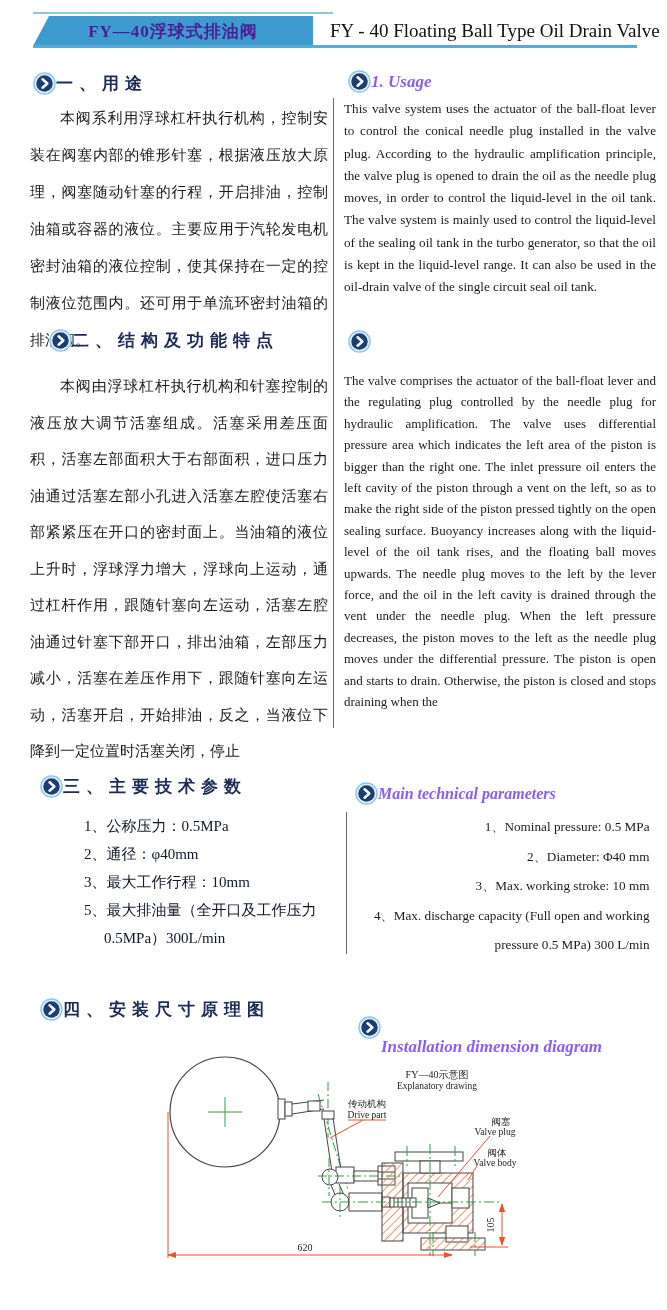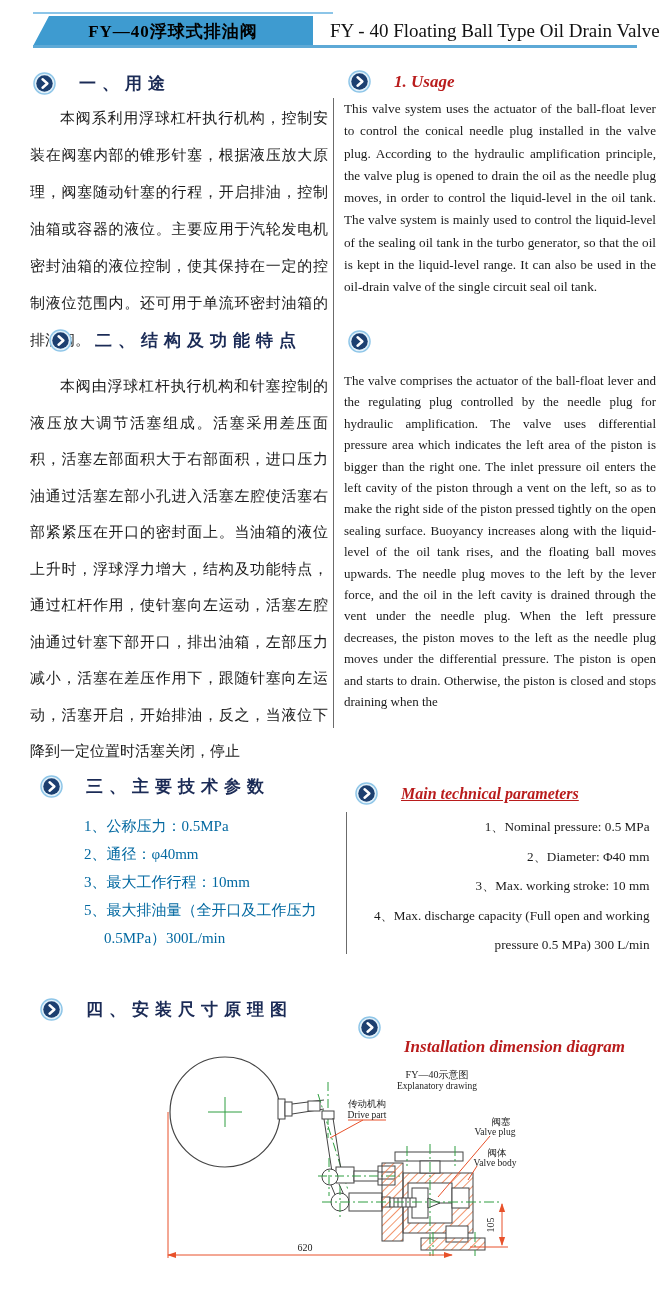--- a/index.html
+++ b/index.html
@@ -5,37 +5,37 @@
   * { margin:0; padding:0; box-sizing:border-box; }
   html,body { background:#ffffff; }
   body { font-family:"Liberation Serif", serif; }
   .page { position:relative; width:667px; height:1310px; background:#fff; overflow:hidden; }
 
   
   .top-rule { position:absolute; left:33px; top:12px; width:300px; height:2px; background:#8cc5e8; }
   .banner { position:absolute; left:33px; top:16px; width:280px; height:30px; background:#3e9bd0;
             clip-path:polygon(16px 0, 100% 0, 100% 100%, 0 100%);
             display:flex; align-items:center; justify-content:center;
-            font-weight:bold; font-size:17px; color:#000000; letter-spacing:1px; }
+            font-weight:bold; font-size:17px; color:#4c1d95; letter-spacing:1px; }
   .header-underline { position:absolute; left:33px; top:45px; width:604px; height:3px; background:#5da9d6; }
   .title-en { position:absolute; left:330px; top:20px; font-size:19px; color:#111; }
 
   
-  .sec-head { position:absolute; display:flex; align-items:center; gap:23px; }
+  .sec-head { position:absolute; display:flex; align-items:center; gap:0; }
   .sec-icon { width:23px; height:23px; flex:0 0 23px; display:block; }
   .sec-icon svg { width:23px; height:23px; display:block; }
   .cn-head { font-weight:bold; font-size:17px; color:#1b2b56; letter-spacing:6px; white-space:nowrap; }
-  .en-head { font-weight:bold; font-style:italic; color:#b91c1c; white-space:nowrap; }
+  .en-head { font-weight:bold; font-style:italic; color:#8b5cf6; white-space:nowrap; }
 
   .cn-body { position:absolute; font-size:15px; color:#1a1a1a; text-align:justify; text-indent:2em; }
   .en-body { position:absolute; color:#1a1a1a; text-align:justify; }
 
   .vdivider { position:absolute; width:1px; background:#6b6b6b; }
 
-  .param-list { position:absolute; font-size:15px; color:#0369a1; }
+  .param-list { position:absolute; font-size:15px; color:#0f172a; }
   .param-list .li { line-height:28px; white-space:nowrap; }
   .param-list .li.indent { padding-left:20px; }
   .param-list-en { position:absolute; font-size:13.2px; color:#1a1a1a;text-align:right; }
   .param-list-en .li { line-height:29.5px; white-space:nowrap; }
 
   .diagram { position:absolute; left:150px; top:1050px; }
   .diagram text { font-family:"Liberation Serif", serif; fill:#222; }
 </style>
 </head>
 <body>
@@ -77,21 +77,21 @@
   <div class="sec-head" style="left:33px; top:329px;margin-left:16px;">
     <span class="sec-icon">
       <svg viewBox="0 0 24 24">
           <circle cx="12" cy="12" r="11" fill="#e2f1fa" stroke="#8fc6e8" stroke-width="1.5"></circle>
           <circle cx="12" cy="12" r="8.6" fill="#1c3f70"></circle>
           <polyline points="10,7.6 15,12 10,16.4" stroke="#fff" stroke-width="2.6" fill="none" stroke-linecap="round" stroke-linejoin="round"></polyline>
         </svg>
     </span>
     <span class="cn-head">二、结构及功能特点</span>
   </div>
-  <div class="cn-body" style="left:30px; top:368px; width:298px; line-height:36.5px;">本阀由浮球杠杆执行机构和针塞控制的液压放大调节活塞组成。活塞采用差压面积，活塞左部面积大于右部面积，进口压力油通过活塞左部小孔进入活塞左腔使活塞右部紧紧压在开口的密封面上。当油箱的液位上升时，浮球浮力增大，结构及功能特点，通过杠杆作用，使针塞向左运动，活塞左腔油通过针塞下部开口，排出油箱，左部压力减小，活塞在差压作用下，跟随针塞向左运动，活塞开启，开始排油，反之，当液位下降到一定位置时活塞关闭，停止</div>
+  <div class="cn-body" style="left:30px; top:368px; width:298px; line-height:36.5px;">本阀由浮球杠杆执行机构和针塞控制的液压放大调节活塞组成。活塞采用差压面积，活塞左部面积大于右部面积，进口压力油通过活塞左部小孔进入活塞左腔使活塞右部紧紧压在开口的密封面上。当油箱的液位上升时，浮球浮力增大，浮球向上运动，通过杠杆作用，跟随针塞向左运动，活塞左腔油通过针塞下部开口，排出油箱，左部压力减小，活塞在差压作用下，跟随针塞向左运动，活塞开启，开始排油，反之，当液位下降到一定位置时活塞关闭，停止</div>
 
   <div class="sec-head" style="left:348px; top:330px;">
     <span class="sec-icon">
       <svg viewBox="0 0 24 24">
           <circle cx="12" cy="12" r="11" fill="#e2f1fa" stroke="#8fc6e8" stroke-width="1.5"></circle>
           <circle cx="12" cy="12" r="8.6" fill="#1c3f70"></circle>
           <polyline points="10,7.6 15,12 10,16.4" stroke="#fff" stroke-width="2.6" fill="none" stroke-linecap="round" stroke-linejoin="round"></polyline>
         </svg>
     </span>
   </div>
@@ -116,21 +116,21 @@
   </div>
 
   <div class="sec-head" style="left:355px; top:782px;">
     <span class="sec-icon">
       <svg viewBox="0 0 24 24">
           <circle cx="12" cy="12" r="11" fill="#e2f1fa" stroke="#8fc6e8" stroke-width="1.5"></circle>
           <circle cx="12" cy="12" r="8.6" fill="#1c3f70"></circle>
           <polyline points="10,7.6 15,12 10,16.4" stroke="#fff" stroke-width="2.6" fill="none" stroke-linecap="round" stroke-linejoin="round"></polyline>
         </svg>
     </span>
-    <span class="en-head" style="font-size:16px;text-decoration:underline;">Main technical parameters</span>
+    <span class="en-head" style="font-size:16px;">Main technical parameters</span>
   </div>
   <div class="vdivider" style="left:346px; top:812px; height:142px;"></div>
   <div class="param-list-en" style="left:374px; top:812px;">
     <div class="li">1、Nominal pressure: 0.5 MPa</div>
     <div class="li">2、Diameter: Φ40 mm</div>
     <div class="li">3、Max. working stroke: 10 mm</div>
     <div class="li">4、Max. discharge capacity (Full open and working</div>
     <div class="li">pressure 0.5 MPa) 300 L/min</div>
   </div>
 

